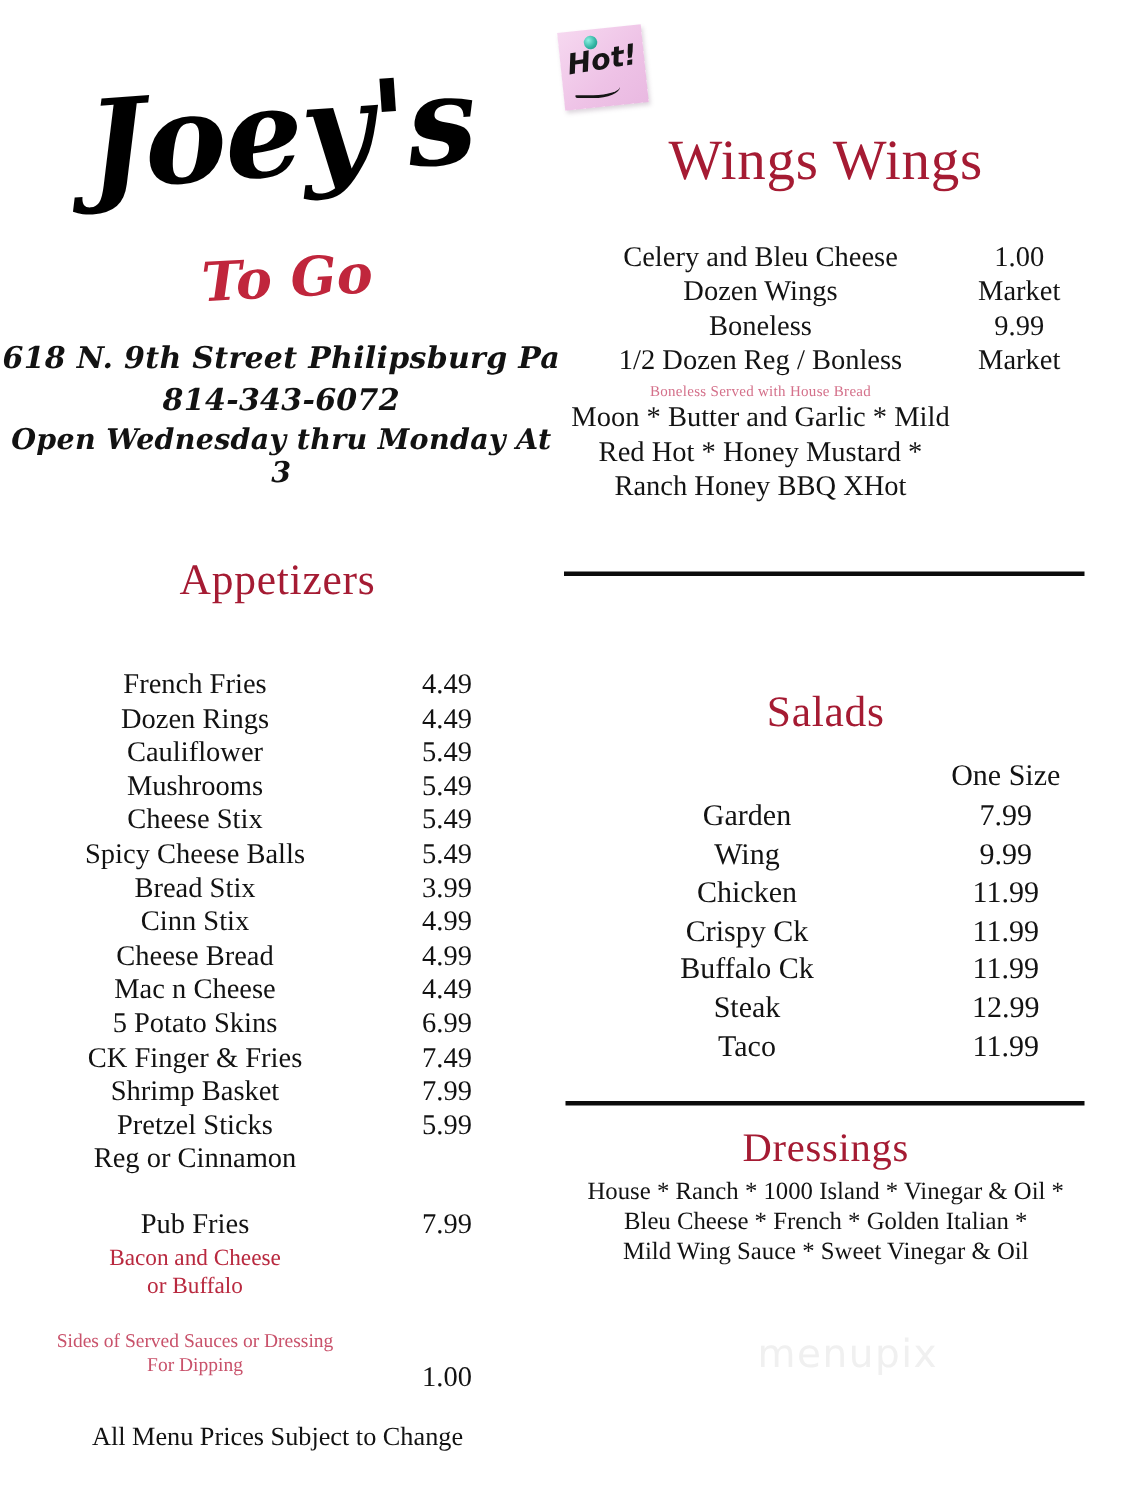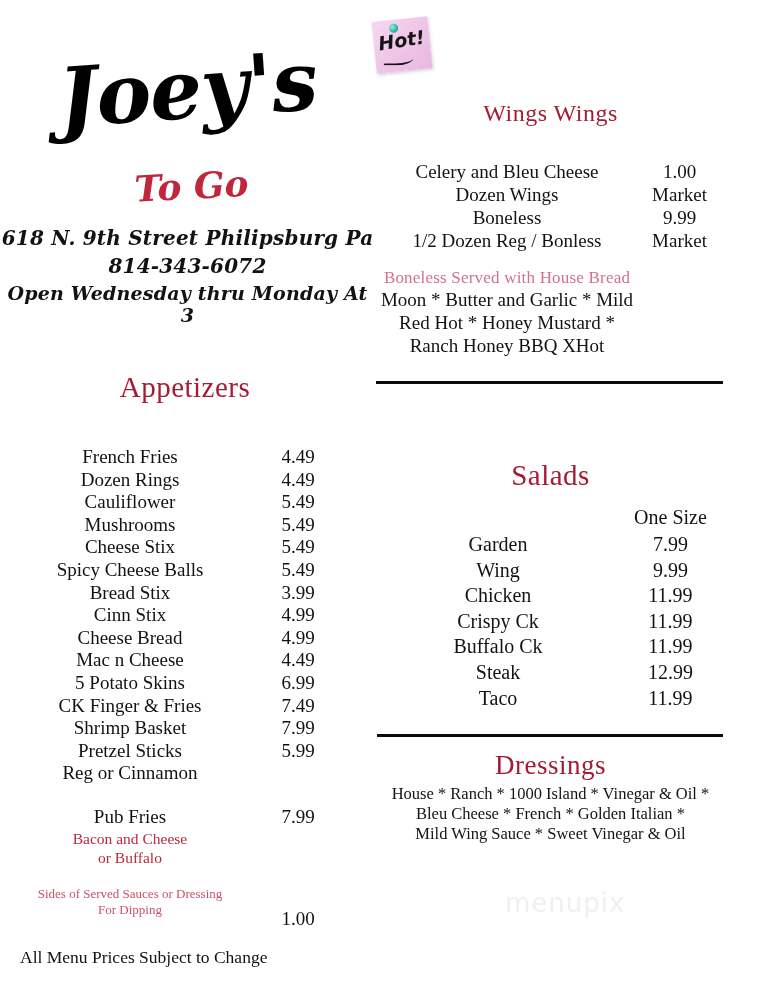--- a/index.html
+++ b/index.html
@@ -115,22 +115,22 @@
   
   .section-title {
     position: absolute;
     text-align: center;
     color: #a51b33;
     font-family: "Liberation Serif", "DejaVu Serif", serif;
     font-weight: normal;
     letter-spacing: 0.5px;
   }
   #wings-title {
-    left: 378px; top: 100px; width: 345px;
-    font-size: 24px;
+    left: 378px; top: 85px; width: 345px;
+    font-size: 38px;
   }
   #appetizers-title {
     left: 20px; top: 371px; width: 330px;
     font-size: 29px;
   }
   #salads-title {
     left: 378px; top: 459px; width: 345px;
     font-size: 29px;
   }
   #dressings-title {
@@ -163,23 +163,23 @@
     left: 258px;
     width: 87px;
     text-align: center;
     font-size: 19px;
     line-height: 23px;
     color: #131313;
   }
   #wings-note {
     text-align: center;
     width: 258px;
-    font-size: 17px;
+    font-size: 10px;
     color: #d4708a;
-    margin-top: 16px;
+    margin-top: 4px;
     letter-spacing: 0.2px;
   }
   .wing-flavor-line {
     width: 258px;
     text-align: center;
     font-size: 19px;
     line-height: 23px;
     color: #131313;
   }
 
@@ -258,20 +258,21 @@
     width: 84px;
     text-align: center;
     font-size: 19px;
     color: #121212;
   }
   #disclaimer {
     position: absolute;
     left: 20px;
     top: 947px;
     width: 330px;
+    text-align: center;
     font-size: 17.5px;
     color: #121212;
   }
 
   
   #salads-block {
     position: absolute;
     left: 378px;
     top: 506px;
     width: 345px;

